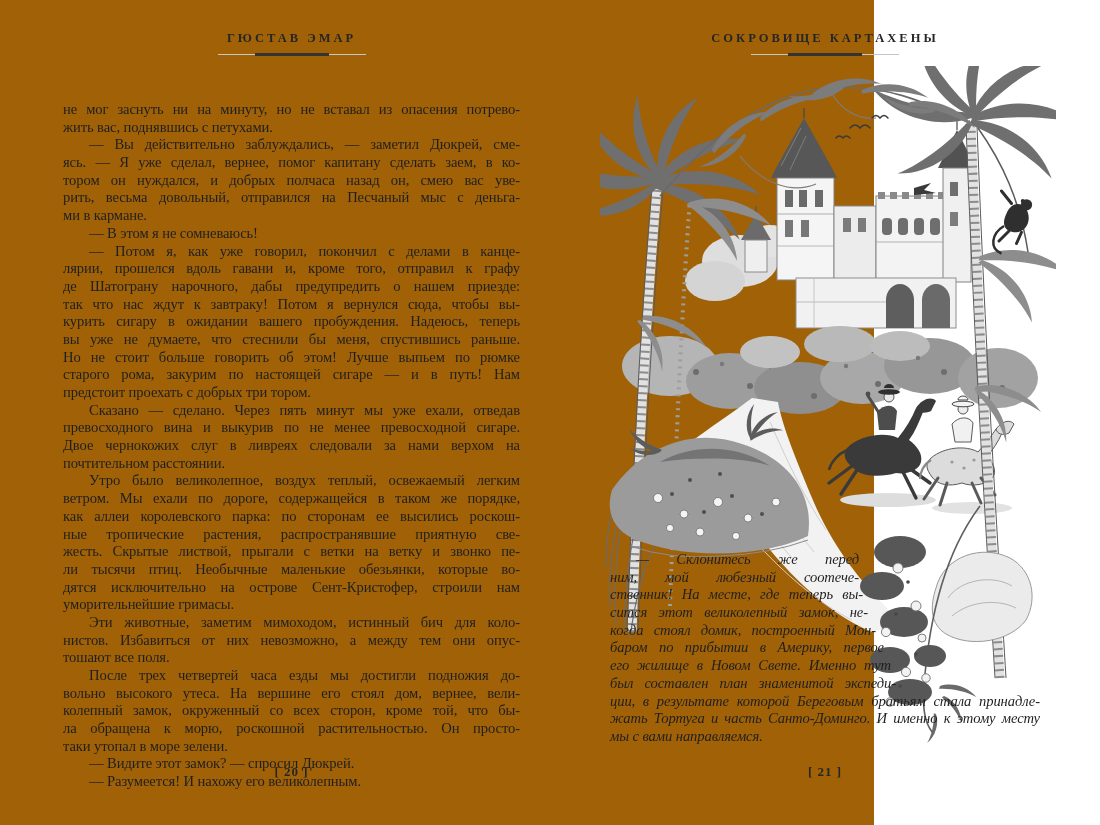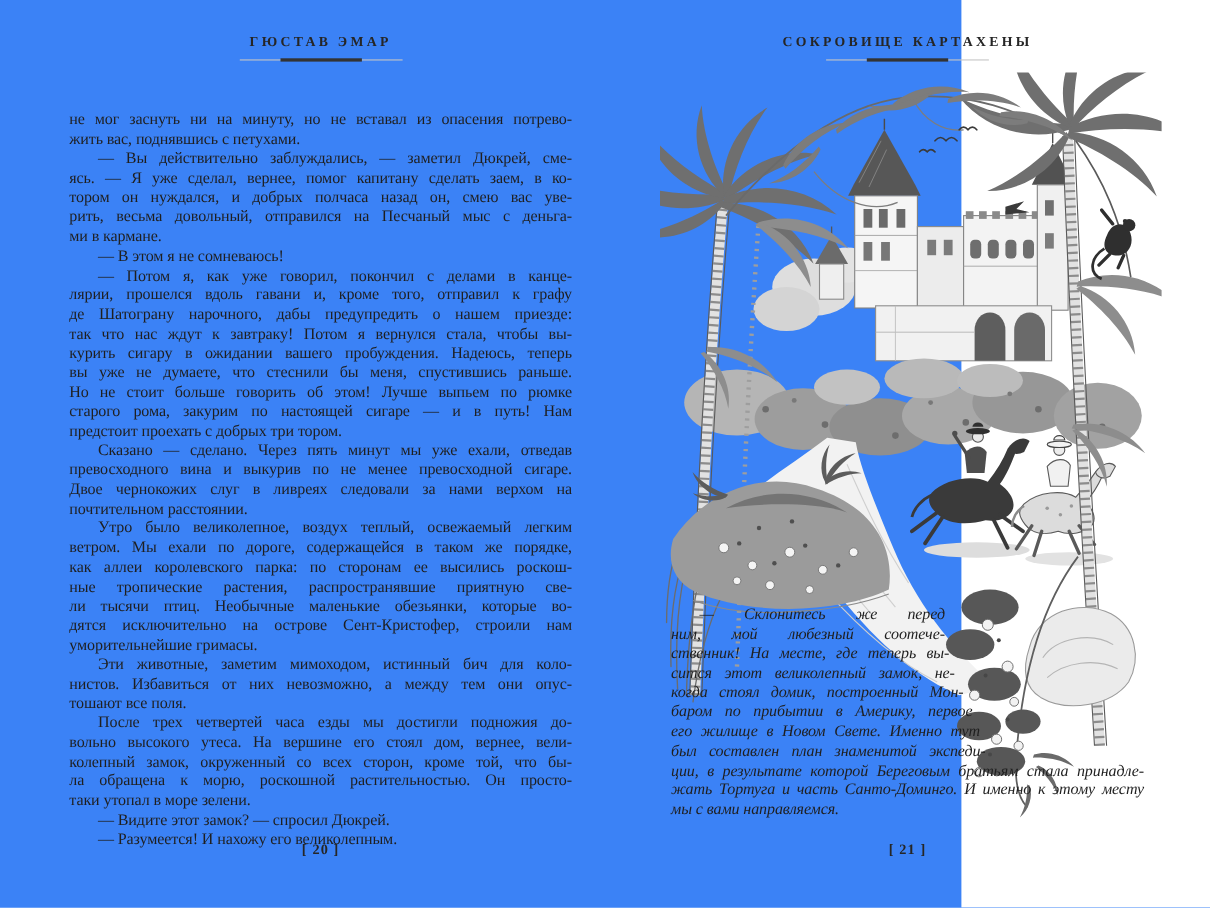--- a/index.html
+++ b/index.html
@@ -3,21 +3,21 @@
 <meta charset="utf-8">
 <style>
   html,body{margin:0;padding:0;}
   body{
     width:1100px;height:825px;
     background:#ffffff;
     font-family:"Liberation Serif","DejaVu Serif",serif;
     color:#222222;
     overflow:hidden;
   }
-  .spread{position:relative;width:874px;height:825px;background:#3b82f6;}
+  .spread{position:relative;width:874px;height:825px;background:#a16207;}
   .page{position:absolute;top:0;height:825px;}
   .page-left{left:63px;width:457px;}
   .page-right{left:610px;width:430px;}
 
   .running-head{
     position:absolute;top:31px;left:0;width:100%;
     text-align:center;
     font-size:12.5px;font-weight:bold;letter-spacing:3px;
     color:#262626;white-space:nowrap;
   }
@@ -102,38 +102,39 @@
           <div class="tline">рить, весьма довольный, отправился на Песчаный мыс с деньга-</div>
           <div class="tline lastline">ми в кармане.</div>
         </div>
         <div class="para">
           <div class="tline lastline firstline">—  В этом я не сомневаюсь!</div>
         </div>
         <div class="para">
           <div class="tline firstline">—  Потом я, как уже говорил, покончил с делами в канце-</div>
           <div class="tline">лярии, прошелся вдоль гавани и, кроме того, отправил к графу</div>
           <div class="tline">де Шатограну нарочного, дабы предупредить о нашем приезде:</div>
-          <div class="tline">так что нас ждут к завтраку! Потом я вернулся стала, чтобы вы-</div>
+          <div class="tline">так что нас ждут к завтраку! Потом я вернулся сюда, чтобы вы-</div>
           <div class="tline">курить сигару в ожидании вашего пробуждения. Надеюсь, теперь</div>
           <div class="tline">вы уже не думаете, что стеснили бы меня, спустившись раньше.</div>
           <div class="tline">Но не стоит больше говорить об этом! Лучше выпьем по рюмке</div>
           <div class="tline">старого рома, закурим по настоящей сигаре — и в путь! Нам</div>
           <div class="tline lastline">предстоит проехать с добрых три тором.</div>
         </div>
         <div class="para">
           <div class="tline firstline">Сказано — сделано. Через пять минут мы уже ехали, отведав</div>
           <div class="tline">превосходного вина и выкурив по не менее превосходной сигаре.</div>
           <div class="tline">Двое чернокожих слуг в ливреях следовали за нами верхом на</div>
           <div class="tline lastline">почтительном расстоянии.</div>
         </div>
         <div class="para">
           <div class="tline firstline">Утро было великолепное, воздух теплый, освежаемый легким</div>
           <div class="tline">ветром. Мы ехали по дороге, содержащейся в таком же порядке,</div>
           <div class="tline">как аллеи королевского парка: по сторонам ее высились роскош-</div>
           <div class="tline">ные тропические растения, распространявшие приятную све-</div>
+          <div class="tline">жесть. Скрытые листвой, прыгали с ветки на ветку и звонко пе-</div>
           <div class="tline">ли тысячи птиц. Необычные маленькие обезьянки, которые во-</div>
           <div class="tline">дятся исключительно на острове Сент-Кристофер, строили нам</div>
           <div class="tline lastline">уморительнейшие гримасы.</div>
         </div>
         <div class="para">
           <div class="tline firstline">Эти животные, заметим мимоходом, истинный бич для коло-</div>
           <div class="tline">нистов. Избавиться от них невозможно, а между тем они опус-</div>
           <div class="tline lastline">тошают все поля.</div>
         </div>
         <div class="para">

